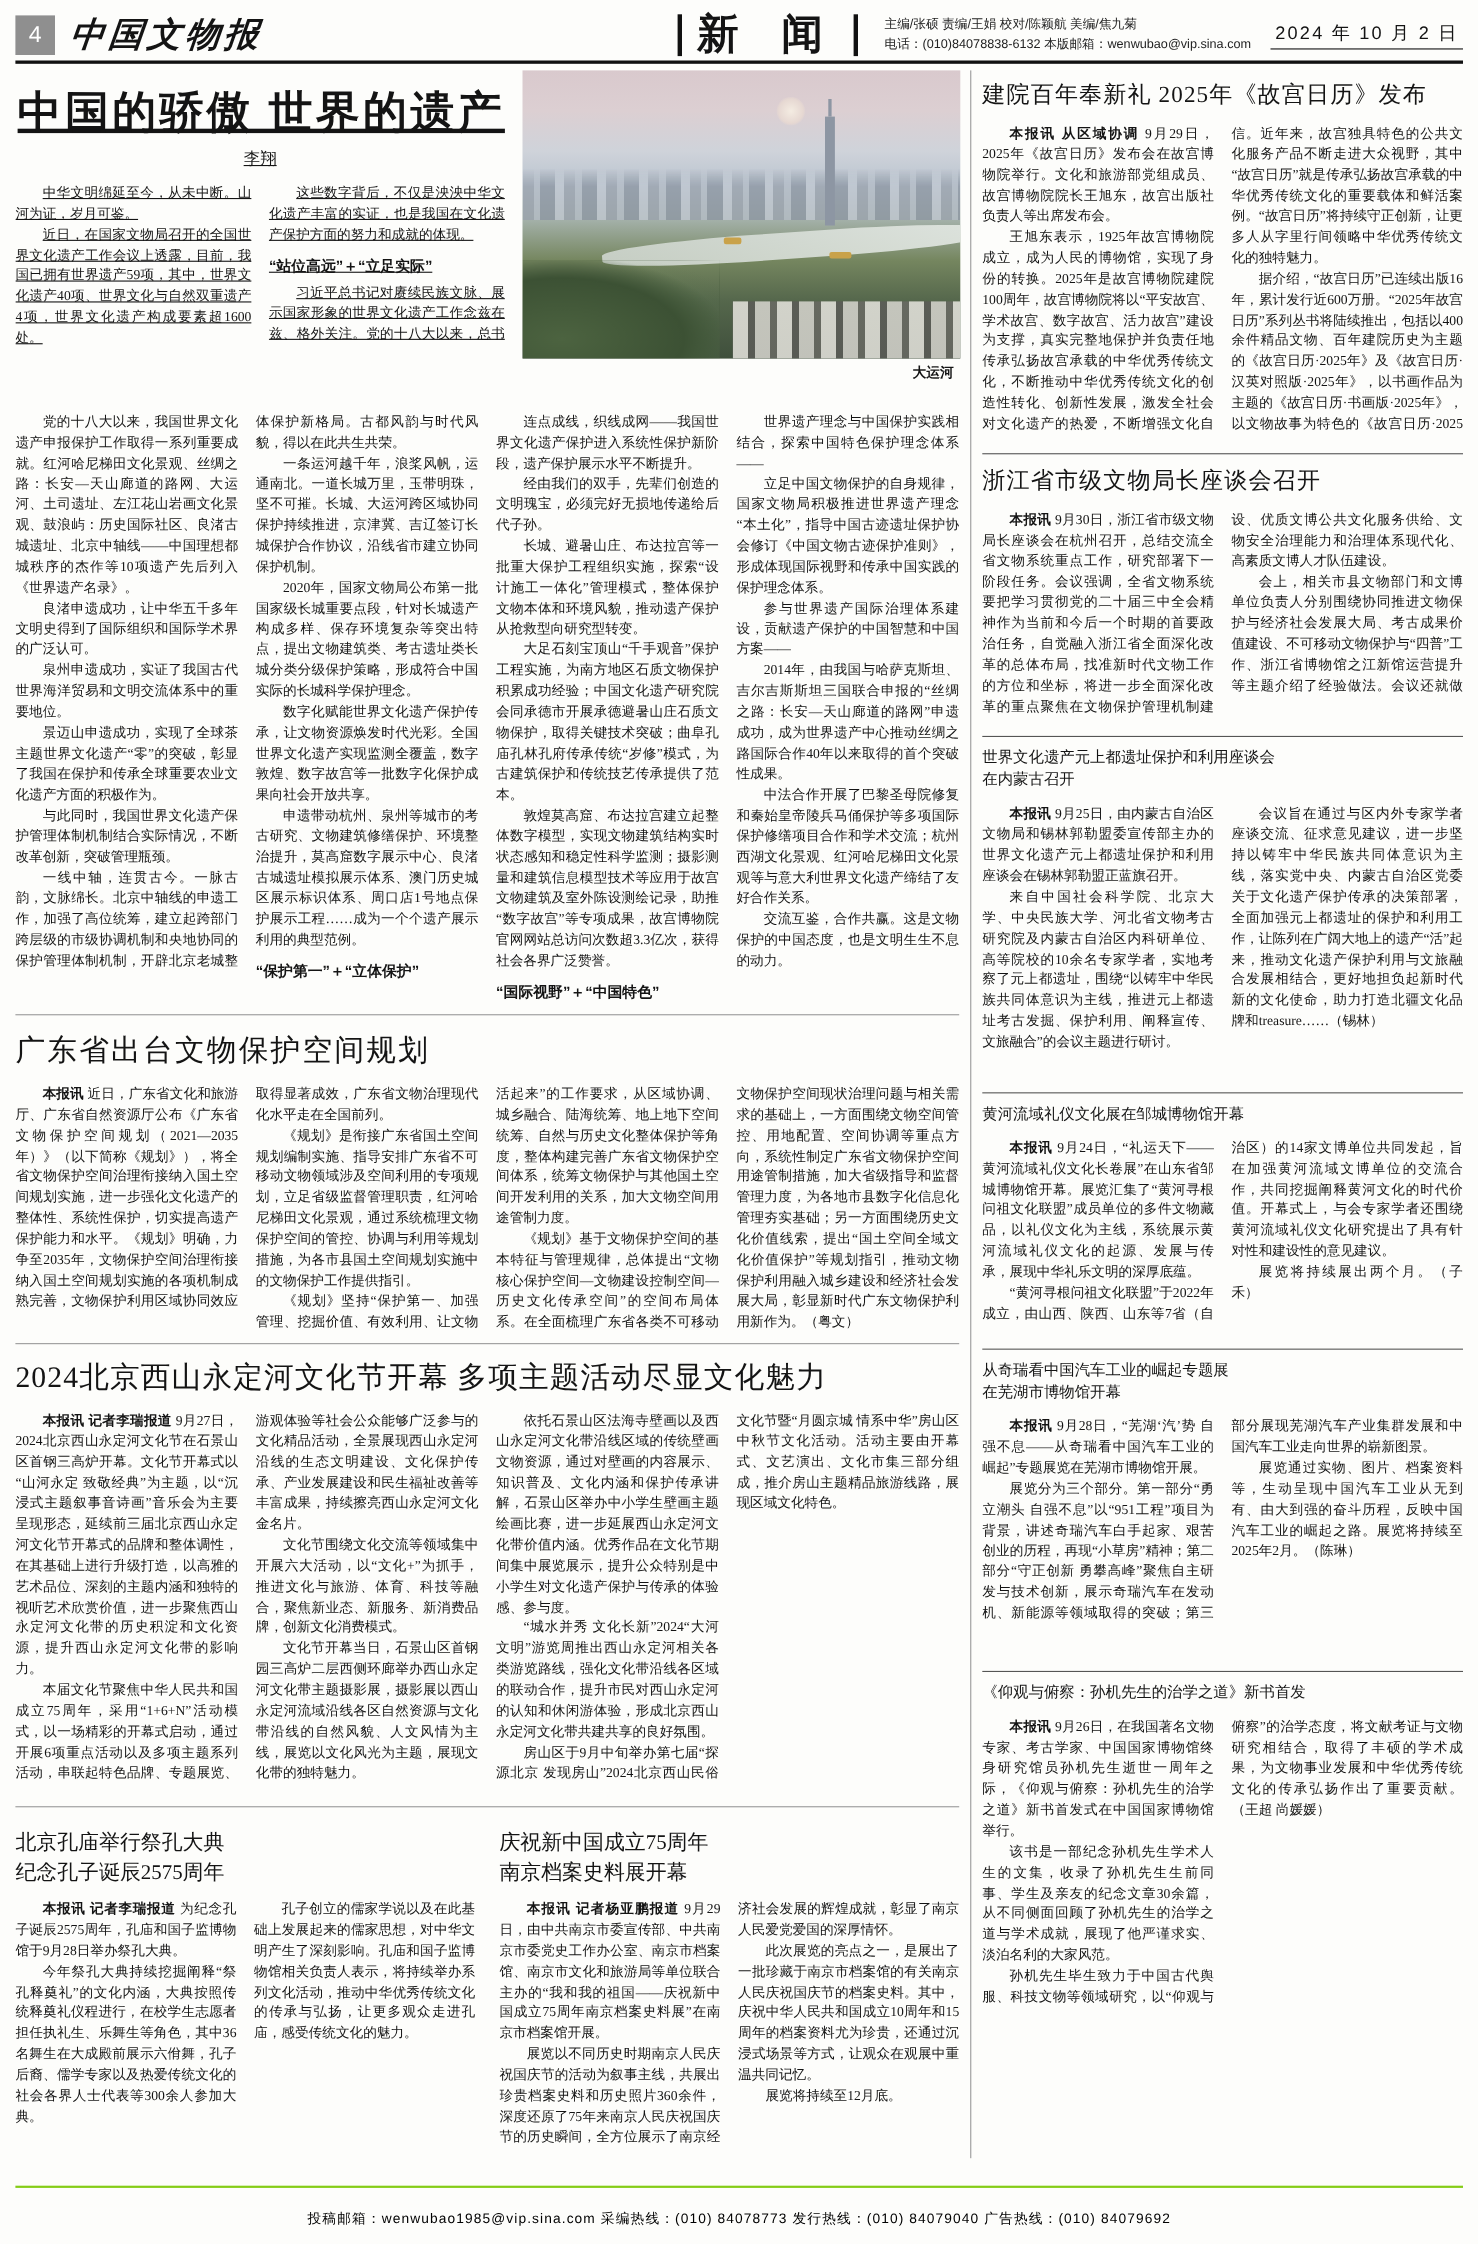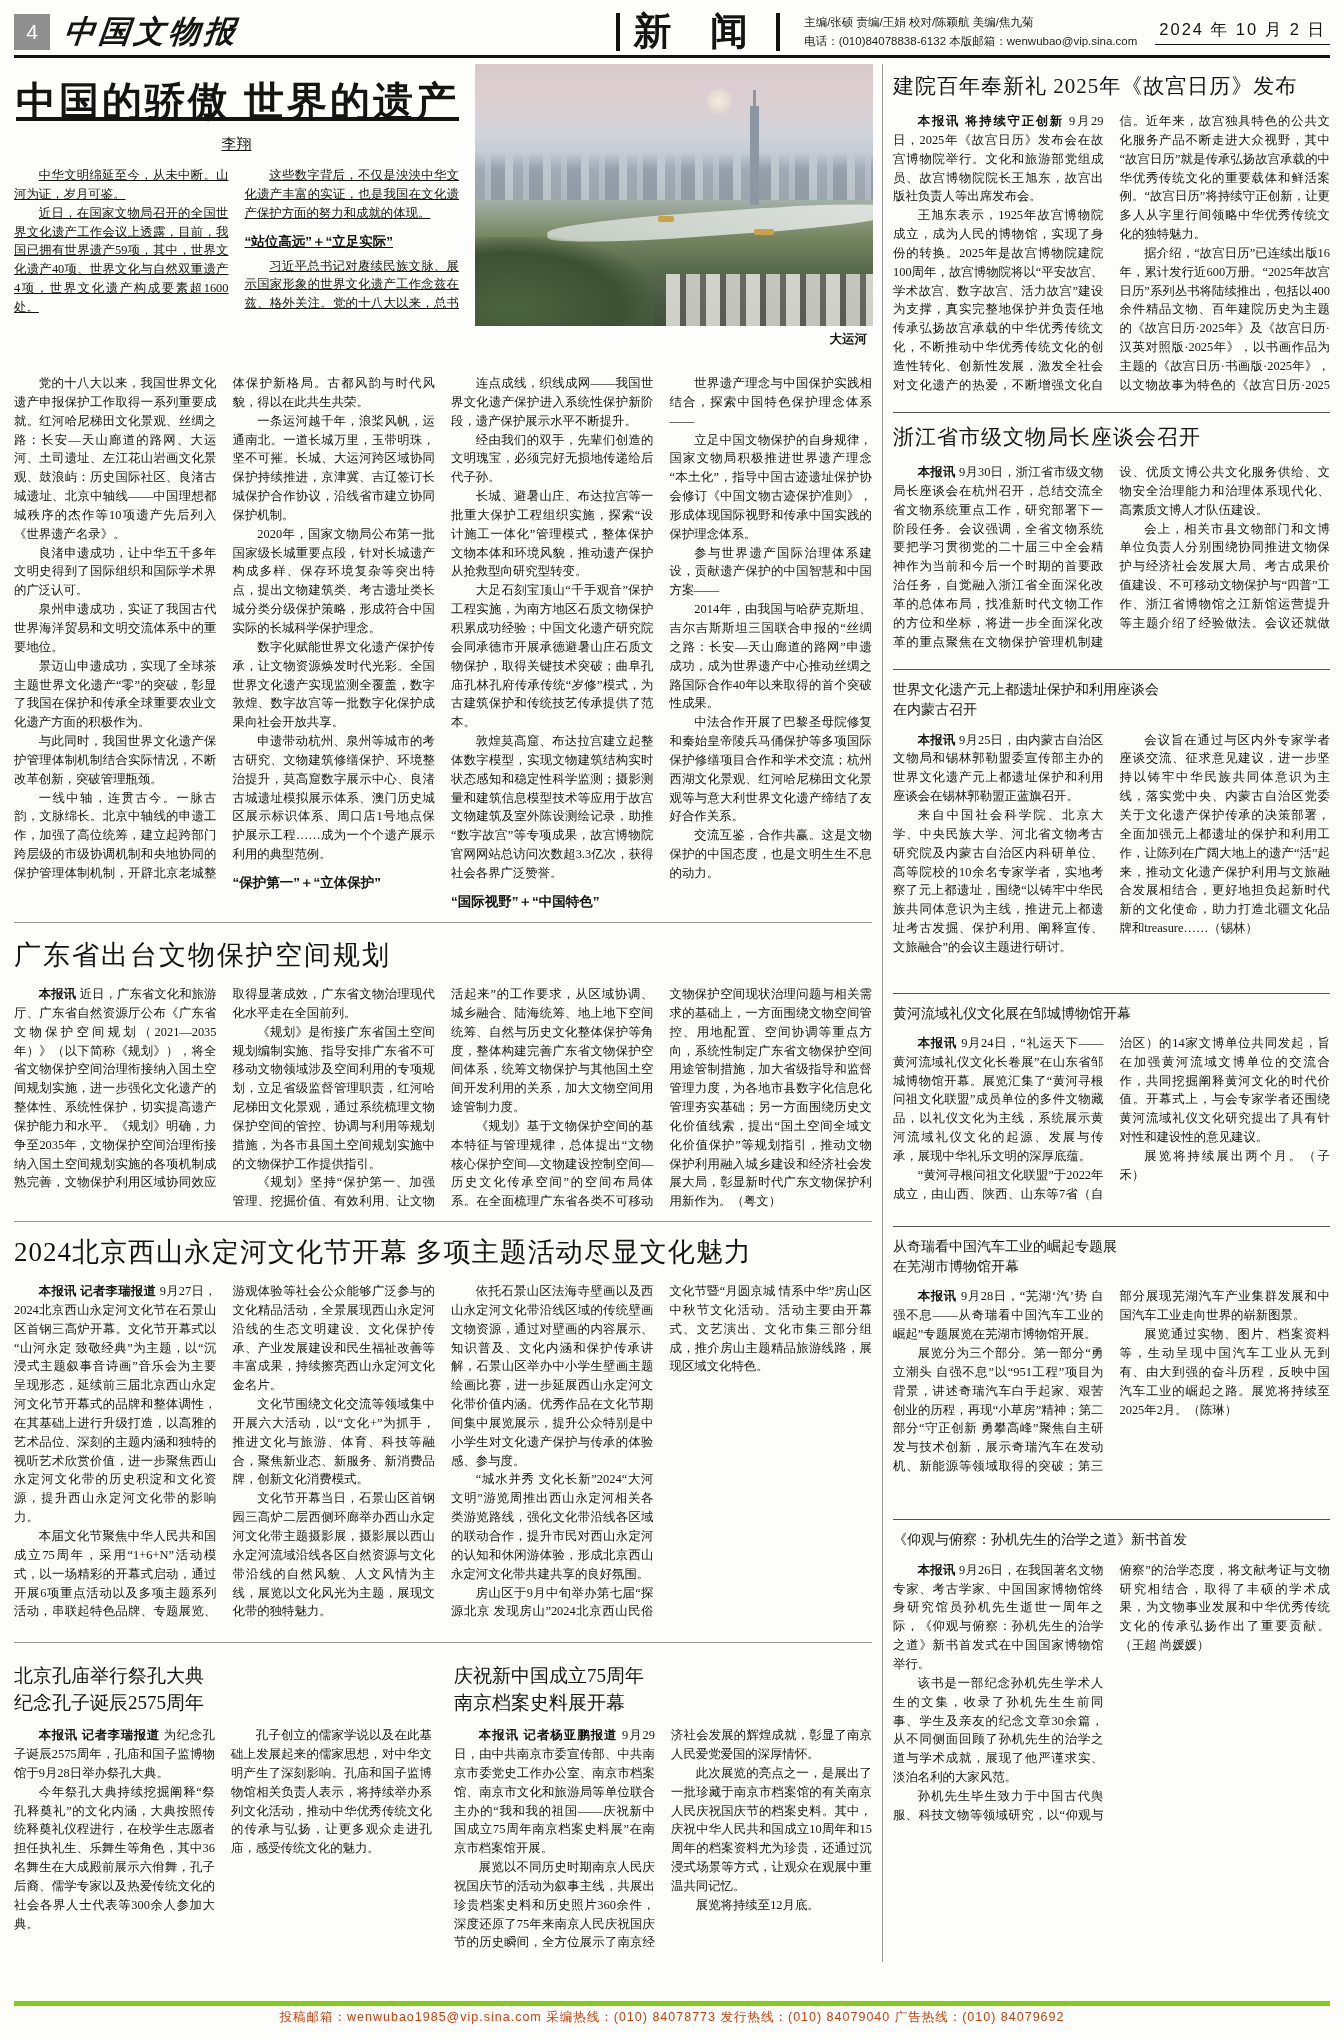--- a/index.html
+++ b/index.html
@@ -79,23 +79,23 @@
   .b-body { height:228px; }
   .c-body { height:352px; }
   .mini-body { height:238px; }
   .f-body { height:290px; }
   .g-body { height:196px; }
   .h-body { height:252px; }
   .i-body { height:182px; }
   .j-body { height:222px; }
   .k-body { height:266px; }
   
-  .footer { position:absolute; left:14px; right:14px; bottom:14px; border-top:5px solid #84cc16;
-            padding-top:3px; text-align:center; font-family:"Liberation Sans",sans-serif;
-            font-size:12.5px; letter-spacing:1px; color:#c2410c; }
+  .footer { position:absolute; left:14px; right:14px; bottom:14px; border-top:2px solid #84cc16;
+            padding-top:20px; text-align:center; font-family:"Liberation Sans",sans-serif;
+            font-size:12.5px; letter-spacing:1px; color:#000000; }
 </style>
 </head>
 <body>
 
 <div class="page">
 
   <div class="masthead">
     <div class="pagenum">4</div>
     <div class="paper-logo">中国文物报</div>
     <div class="mast-mid">
@@ -224,21 +224,21 @@
       </div>
     </div>
 
     <div class="v-divider"></div>
 
     <div class="right-region">
 
       <div>
         <h2 class="h-center r-title">建院百年奉新礼  2025年《故宫日历》发布</h2>
         <div class="f-body cols cols-2">
-            <p class="para"><b>本报讯  将持续守正创新  </b>9月29日，2025年《故宫日历》发布会在故宫博物院举行。文化和旅游部党组成员、故宫博物院院长王旭东，故宫出版社负责人等出席发布会。</p>
+            <p class="para"><b>本报讯  从区域协调  </b>9月29日，2025年《故宫日历》发布会在故宫博物院举行。文化和旅游部党组成员、故宫博物院院长王旭东，故宫出版社负责人等出席发布会。</p>
             <p class="para">王旭东表示，1925年故宫博物院成立，成为人民的博物馆，实现了身份的转换。2025年是故宫博物院建院100周年，故宫博物院将以“平安故宫、学术故宫、数字故宫、活力故宫”建设为支撑，真实完整地保护并负责任地传承弘扬故宫承载的中华优秀传统文化，不断推动中华优秀传统文化的创造性转化、创新性发展，激发全社会对文化遗产的热爱，不断增强文化自信。近年来，故宫独具特色的公共文化服务产品不断走进大众视野，其中“故宫日历”就是传承弘扬故宫承载的中华优秀传统文化的重要载体和鲜活案例。“故宫日历”将持续守正创新，让更多人从字里行间领略中华优秀传统文化的独特魅力。</p>
             <p class="para">据介绍，“故宫日历”已连续出版16年，累计发行近600万册。“2025年故宫日历”系列丛书将陆续推出，包括以400余件精品文物、百年建院历史为主题的《故宫日历·2025年》及《故宫日历·汉英对照版·2025年》，以书画作品为主题的《故宫日历·书画版·2025年》，以文物故事为特色的《故宫日历·2025年·童真版》，作为故宫博物院建院100周年特别奉献。</p>
           </div>
       </div>
 
       <hr class="rule">
 
       <div>
         <h2 class="h-center r-title">浙江省市级文物局长座谈会召开</h2>
         <div class="g-body cols cols-2">

